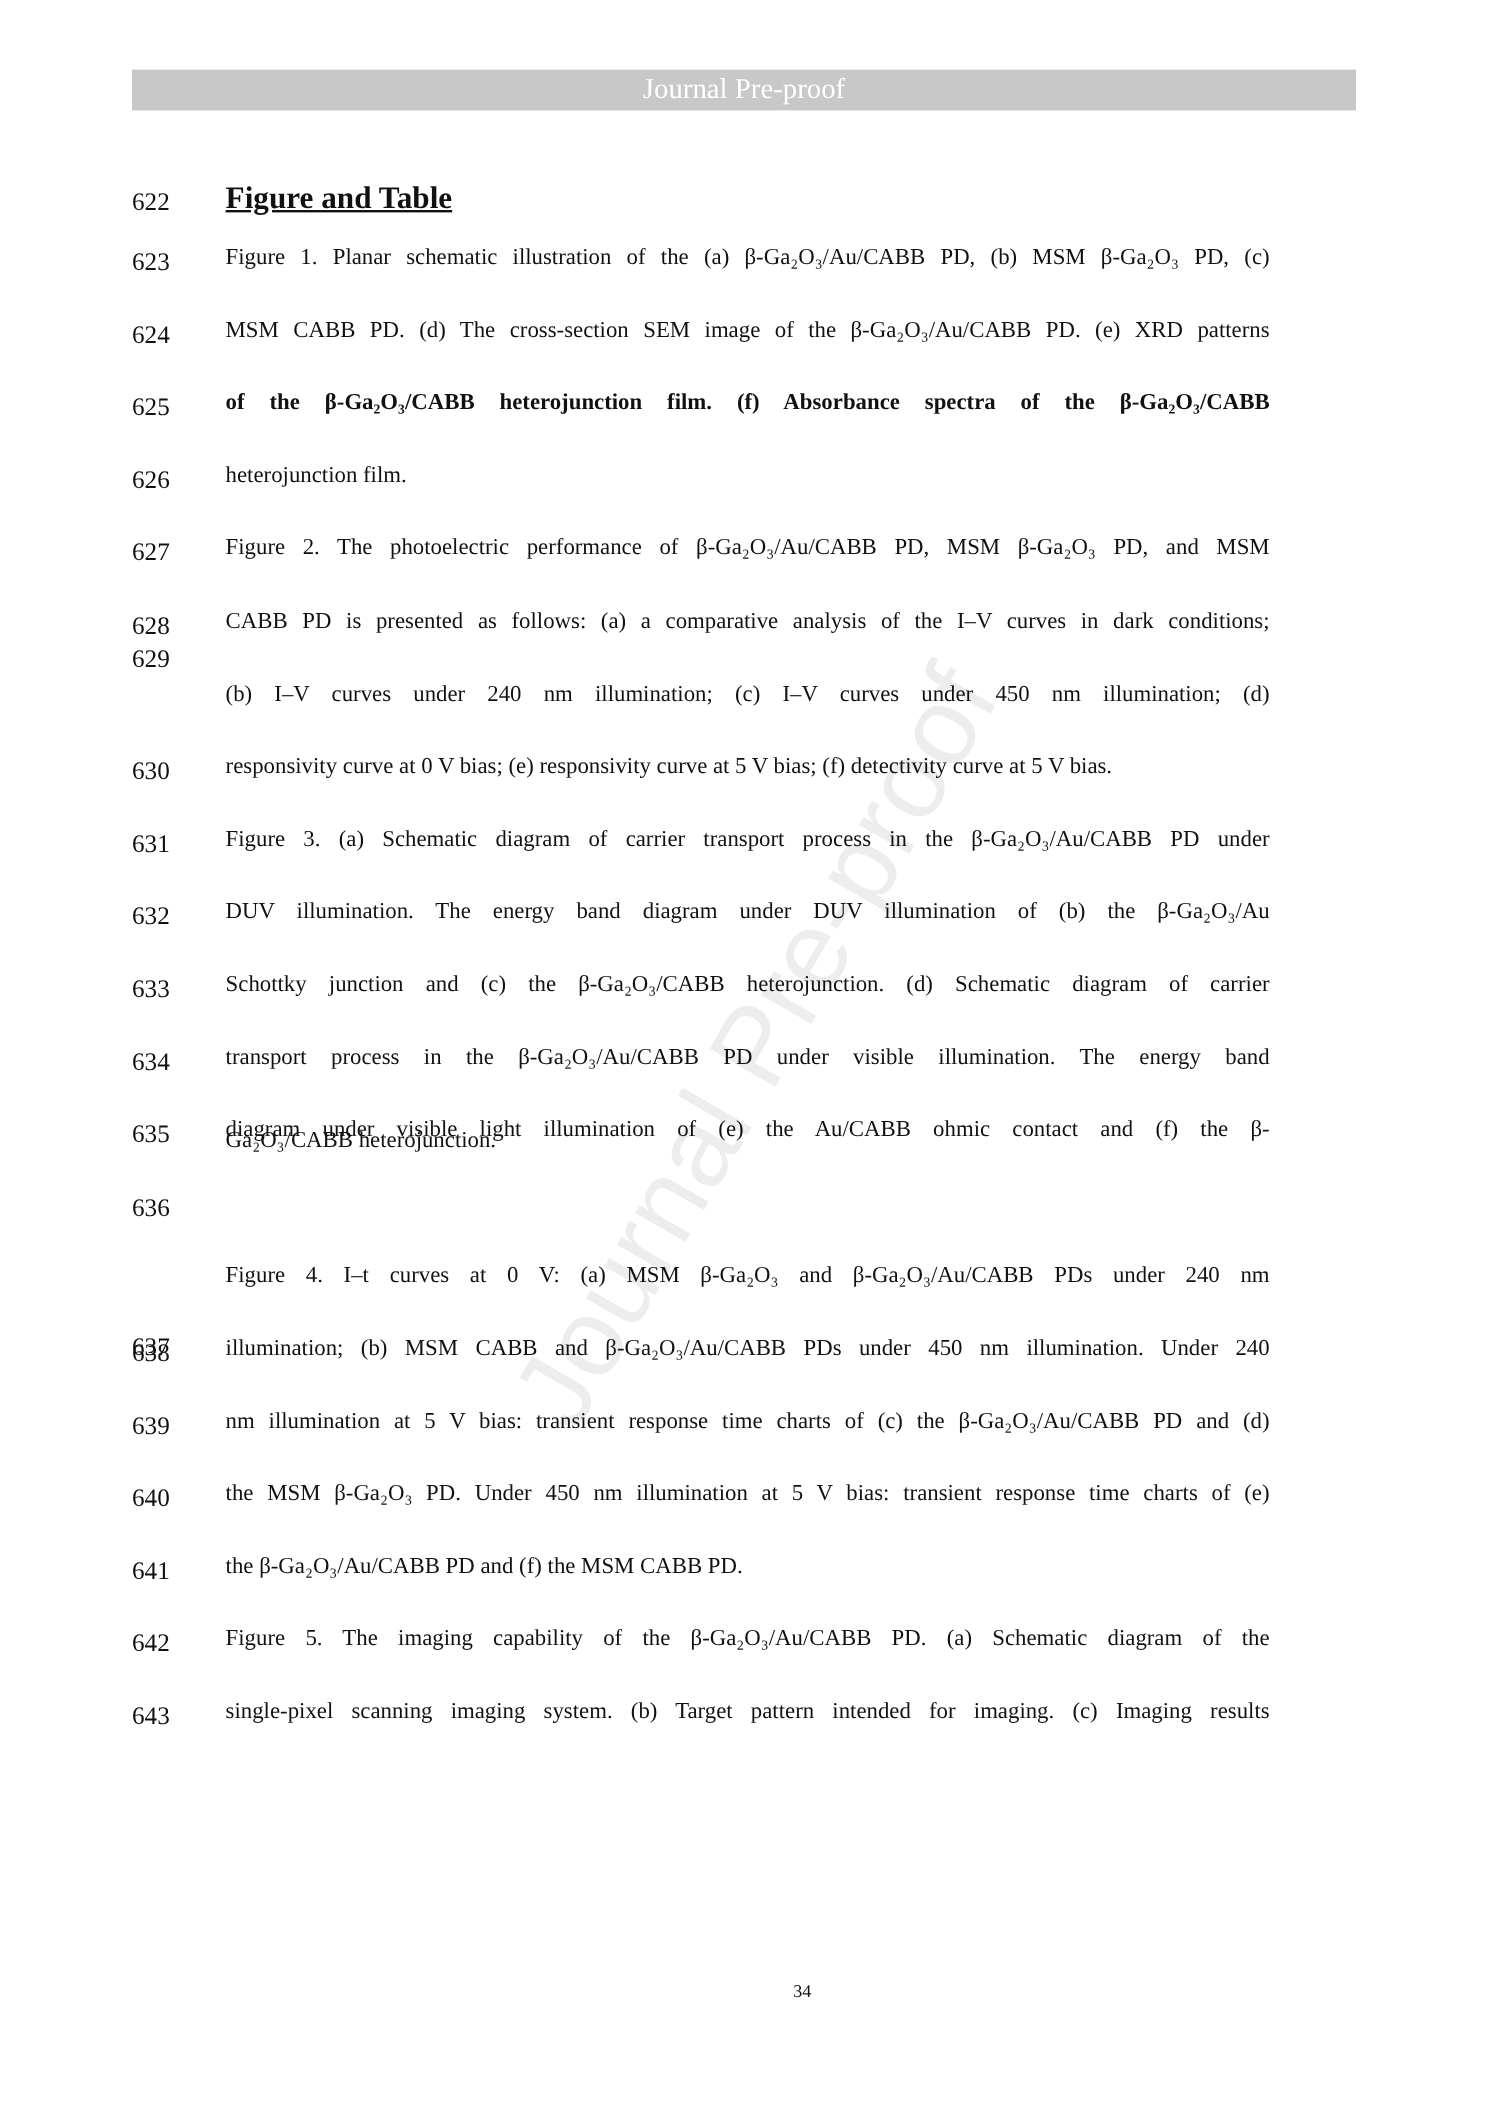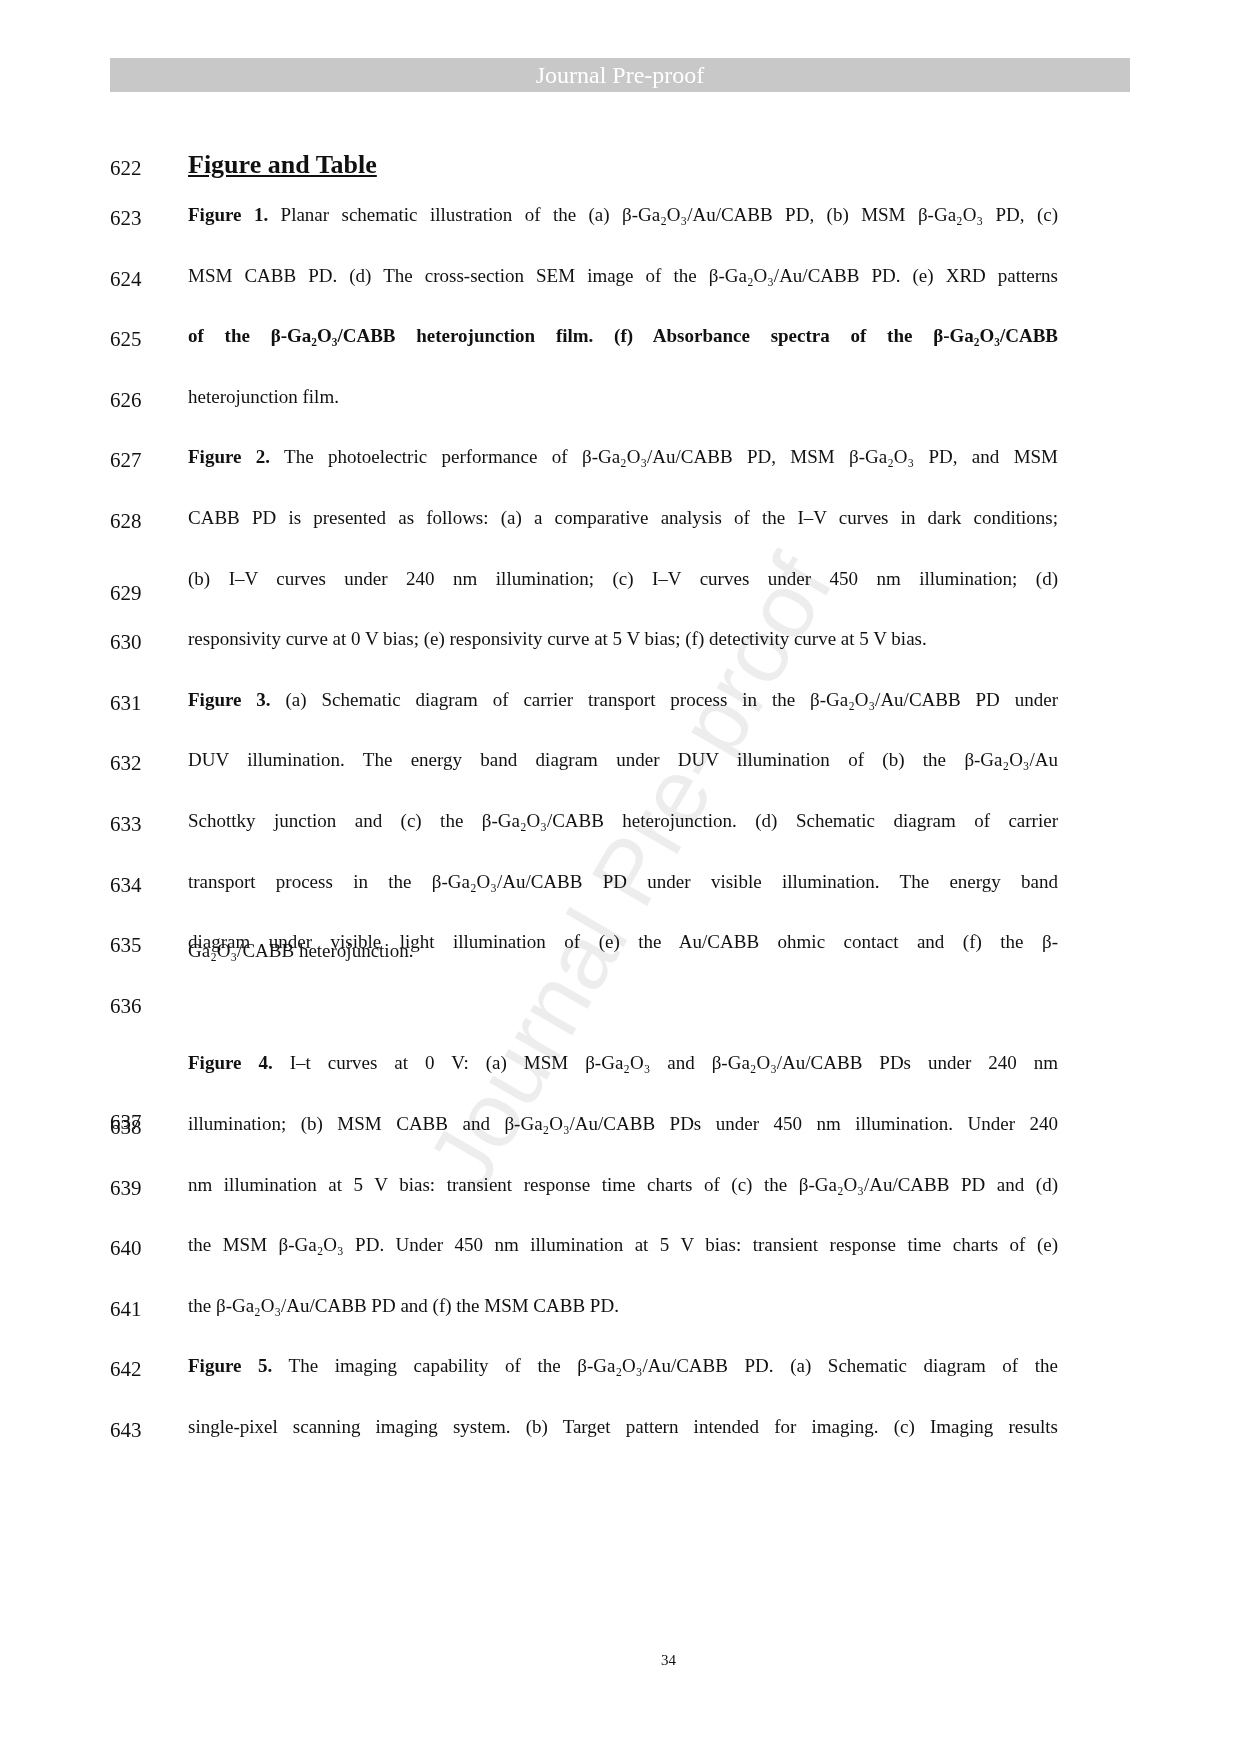--- a/index.html
+++ b/index.html
@@ -13,21 +13,21 @@
                font-family: "Liberation Sans", "DejaVu Sans", sans-serif;
                font-size: 92px; color: rgba(0,0,0,0.07); text-align: center;
                white-space: nowrap; pointer-events: none; }
   .lineno { position: absolute; left: 110px; width: 50px; font-size: 21px; color: #111; }
   .heading { position: absolute; left: 188px; font-size: 26px; font-weight: bold; text-decoration: underline; }
   .textline { position: absolute; left: 188px; width: 870px; font-size: 19px;
               white-space: nowrap; }
   .justify { text-align: justify; text-align-last: justify; white-space: normal; }
   .page-number { position: absolute; left: 0; width: 1241px; top: 1652px;
                  text-align: center; font-size: 15px; padding-left: 48px; }
-  b { font-weight: bold; }
+  b { font-weight: normal; }
 </style>
 </head>
 <body>
 
 <div class="banner">
   <span>Journal Pre-proof</span>
 </div>
 
 <div class="watermark">Journal Pre-proof</div>
 
@@ -40,21 +40,21 @@
     <div class="lineno" style="top: 267px;">624</div>
     <div class="textline justify" style="top: 265px;"><span>MSM CABB PD. (d) The cross-section SEM image of the β-Ga₂O₃/Au/CABB PD. (e) XRD patterns</span></div>
     <div class="lineno" style="top: 327px;">625</div>
     <div class="textline justify" style="top: 325px; font-weight: bold;"><span>of the β-Ga₂O₃/CABB heterojunction film. (f) Absorbance spectra of the β-Ga₂O₃/CABB</span></div>
     <div class="lineno" style="top: 388px;">626</div>
     <div class="textline" style="top: 386px;"><span>heterojunction film.</span></div>
     <div class="lineno" style="top: 448px; font-family: Liberation Serif, serif;">627</div>
     <div class="textline justify" style="top: 446px;"><b>Figure 2.</b><span> The photoelectric performance of β-Ga₂O₃/Au/CABB PD, MSM β-Ga₂O₃ PD, and MSM</span></div>
     <div class="lineno" style="top: 509px;">628</div>
     <div class="textline justify" style="top: 507px;"><span>CABB PD is presented as follows: (a) a comparative analysis of the I–V curves in dark conditions;</span></div>
-    <div class="lineno" style="top: 581px;">629</div>
+    <div class="lineno" style="top: 537px;">629</div>
     <div class="textline justify" style="top: 568px;"><span>(b) I–V curves under 240 nm illumination; (c) I–V curves under 450 nm illumination; (d)</span></div>
     <div class="lineno" style="top: 630px;">630</div>
     <div class="textline" style="top: 628px;"><span>responsivity curve at 0 V bias; (e) responsivity curve at 5 V bias; (f) detectivity curve at 5 V bias.</span></div>
     <div class="lineno" style="top: 691px;">631</div>
     <div class="textline justify" style="top: 689px;"><b>Figure 3.</b><span> (a) Schematic diagram of carrier transport process in the β-Ga₂O₃/Au/CABB PD under</span></div>
     <div class="lineno" style="top: 751px;">632</div>
     <div class="textline justify" style="top: 749px;"><span>DUV illumination. The  energy band diagram under DUV illumination of (b) the β-Ga₂O₃/Au</span></div>
     <div class="lineno" style="top: 812px;">633</div>
     <div class="textline justify" style="top: 810px;"><span>Schottky junction and (c) the β-Ga₂O₃/CABB heterojunction. (d) Schematic diagram of carrier</span></div>
     <div class="lineno" style="top: 873px;">634</div>

